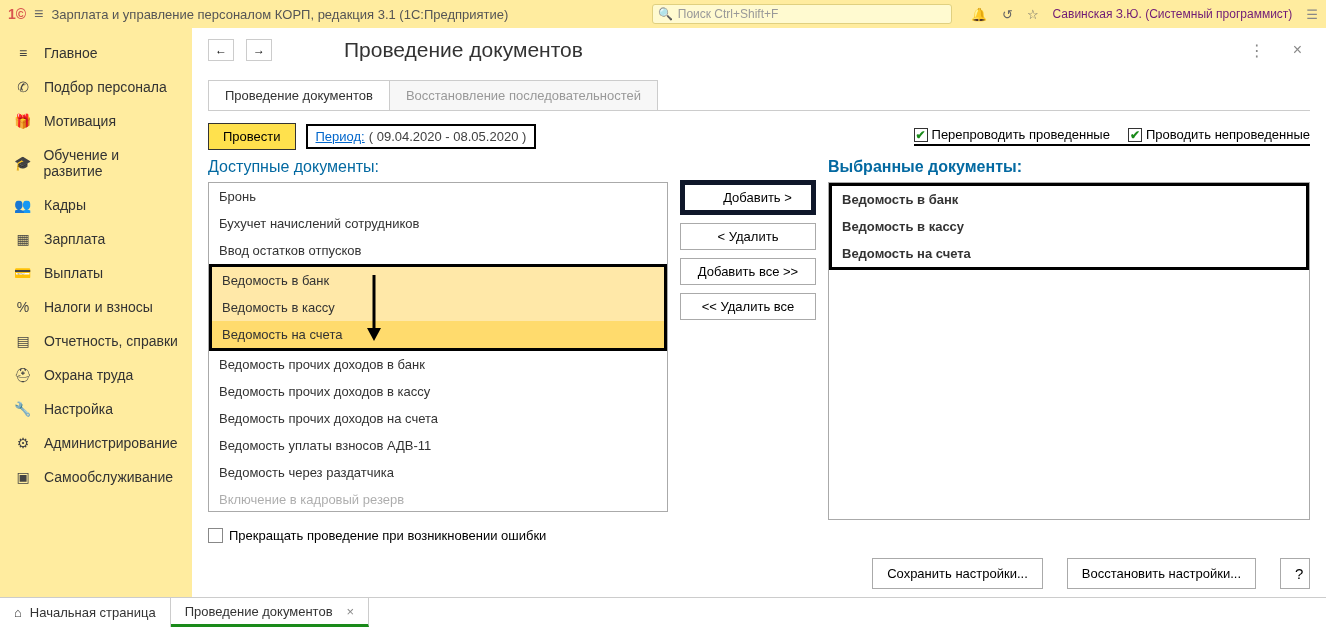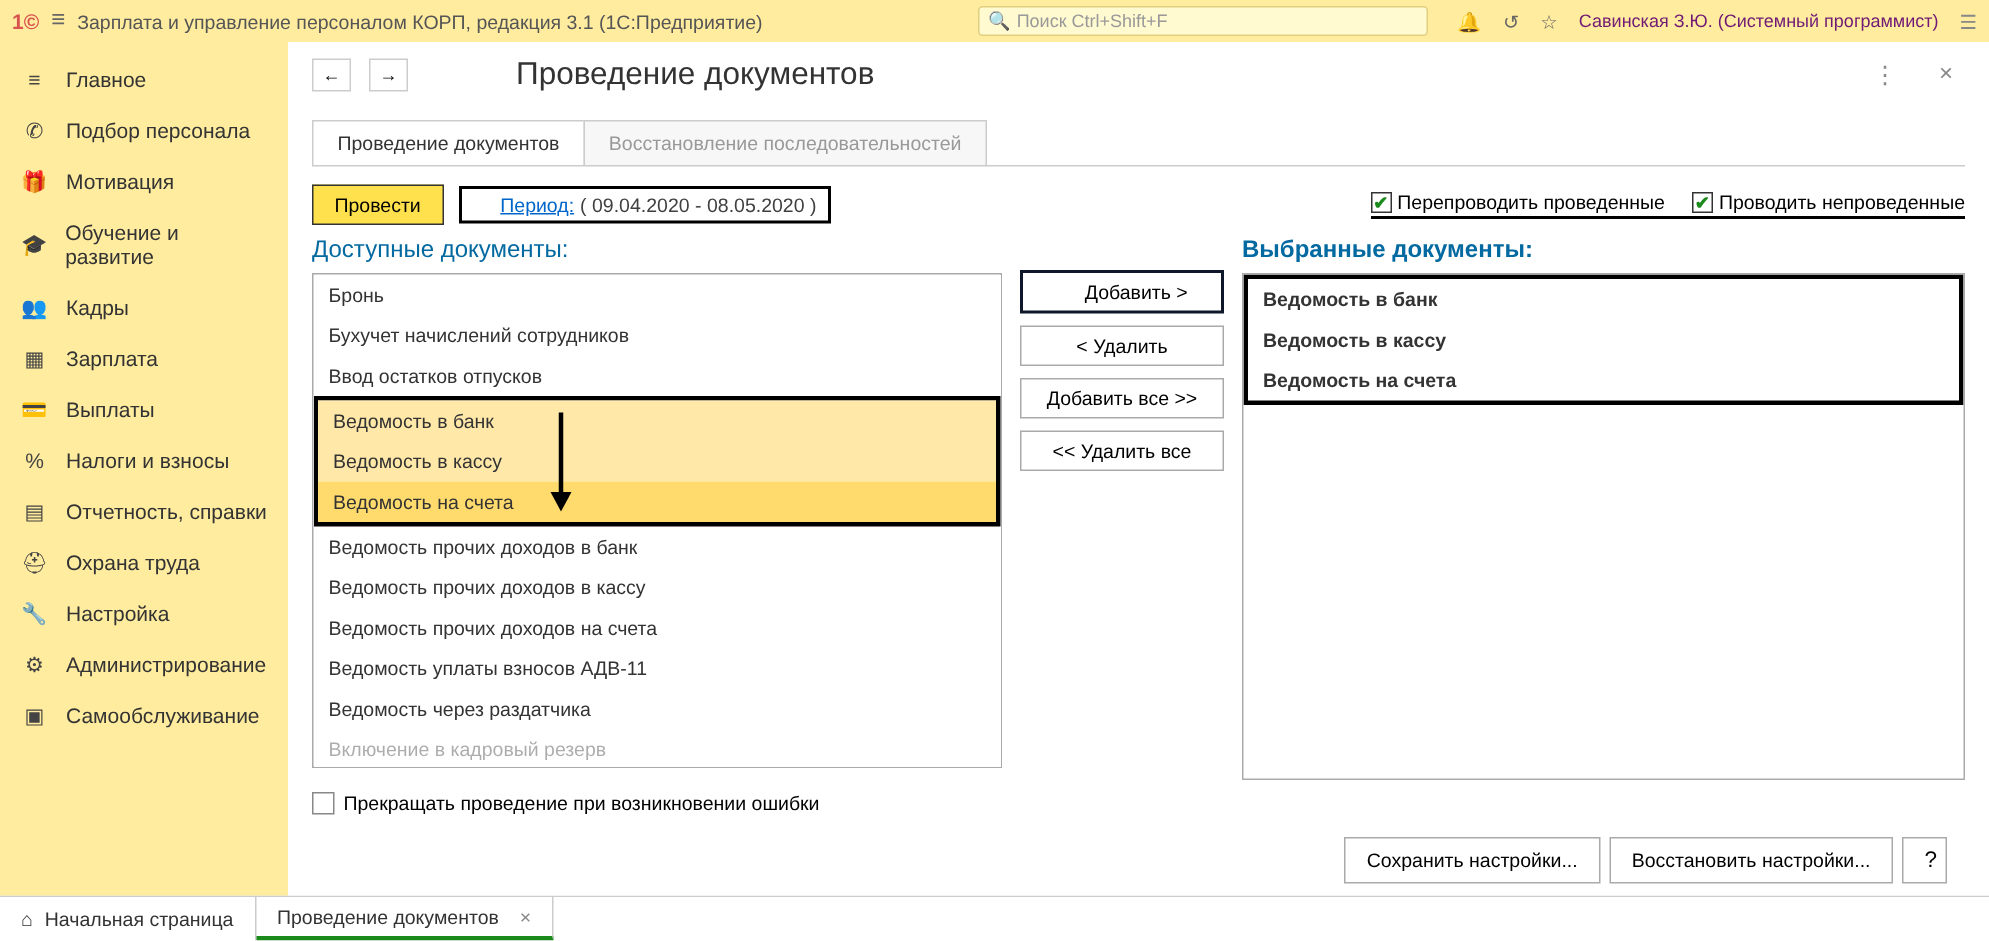--- a/index.html
+++ b/index.html
@@ -32,50 +32,50 @@
 
 
 .tabstrip { display: flex; border-bottom: 1px solid #ccc; margin: 14px 16px 0; }
 .tab { padding: 7px 16px; border: 1px solid #ccc; border-bottom: none; background: #fff; color: #333; cursor: pointer; margin-right: -1px; }
 .tab.inactive { color: #999; background: #f7f7f7; }
 
 
 .action-row { display: flex; align-items: center; padding: 12px 16px 8px; gap: 10px; }
 .btn-yellow { background: #ffe14d; border: 1px solid #333; padding: 5px 14px; font-size: 13px; cursor: pointer; }
 .period-box { border: 2px solid #000; display: flex; align-items: center; padding: 3px 8px; gap: 4px; }
-.period-link { color: #0066cc; text-decoration: underline; cursor: pointer; margin-left: 18px; }
+.period-link { color: #0066cc; text-decoration: underline; cursor: pointer; }
 .period-range { color: #404040; }
 .check-row { margin-left: auto; display: flex; gap: 18px; border-bottom: 2px solid #000; padding-bottom: 2px; }
 .chk { display: flex; align-items: center; gap: 4px; cursor: pointer; }
 .chk-box { width: 14px; height: 14px; border: 1px solid #333; display: flex; align-items: center; justify-content: center; color: #1a8a1a; font-size: 12px; font-weight: bold; }
 
 
 .panels { display: flex; padding: 0 16px; gap: 0; }
 .panel-left { width: 460px; }
 .panel-mid { width: 160px; padding: 22px 12px 0; }
 .panel-right { flex: 1; font-weight: bold; }
 .panel-title { font-size: 16px; color: #0369a1; margin-bottom: 6px; }
 .list-box { border: 1px solid #aaa; height: 330px; overflow-y: scroll; background: #fff; }
 .list-box.right { height: 338px; }
 .list-item { padding: 6px 10px; cursor: pointer; color: #333; }
 .list-item.hl { background: #ffe8a8; }
 .list-item.sel { background: #ffdb6d; }
 .hl-group { border: 3px solid #000; position: relative; }
 .arrow-annot { position: absolute; right: 280px; top: 6px; font-size: 24px; pointer-events: none; }
 
 .mid-btn { width: 136px; padding: 5px 0; border: 1px solid #aaa; background: #fff; text-align: center; cursor: pointer; margin-bottom: 8px; font-size: 13px; }
-.mid-btn.framed { border: 2px solid #0f172a; padding-left: 19px; }
+.mid-btn.framed { border: 5px solid #0f172a; padding-left: 19px; }
 
 .right-sel-box { border: 3px solid #000; }
 
 .stop-row { display: flex; align-items: center; gap: 6px; margin: 8px 16px 0; }
 .stop-chk { width: 15px; height: 15px; border: 1px solid #888; background: #fff; }
 
 
-.bottom-row { position: absolute; bottom: 8px; right: 28px; display: flex; gap: 6px; padding-left: 25px; }
+.bottom-row { position: absolute; bottom: 8px; right: 16px; display: flex; gap: 24px; padding-left: 25px; }
 .bottom-btn { padding: 6px 14px; border: 1px solid #aaa; background: #fff; cursor: pointer; font-size: 13px; }
 .help-btn { width: 30px; font-size: 15px; }
 
 
 .taskbar { height: 30px; border-top: 1px solid #ccc; display: flex; align-items: stretch; background: #fff; }
 .task-tab { display: flex; align-items: center; gap: 8px; padding: 0 14px; border-right: 1px solid #ccc; cursor: pointer; font-size: 13px; color: #333; }
 .task-tab.home { }
 .task-tab.active { border-bottom: 3px solid #1a8a1a; }
 .task-close { color: #888; margin-left: 6px; cursor: pointer; }
 </style>

